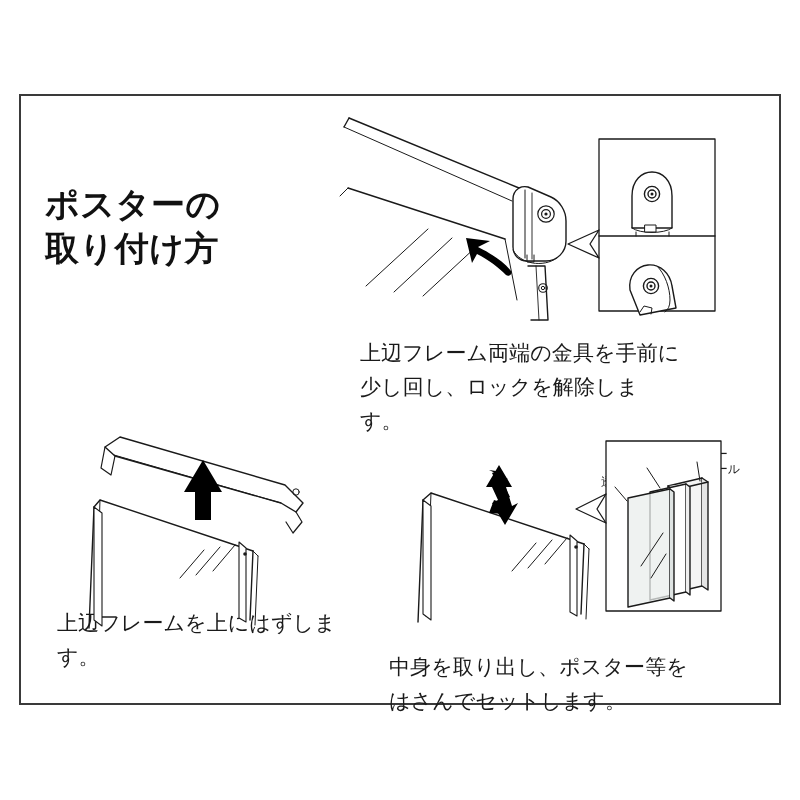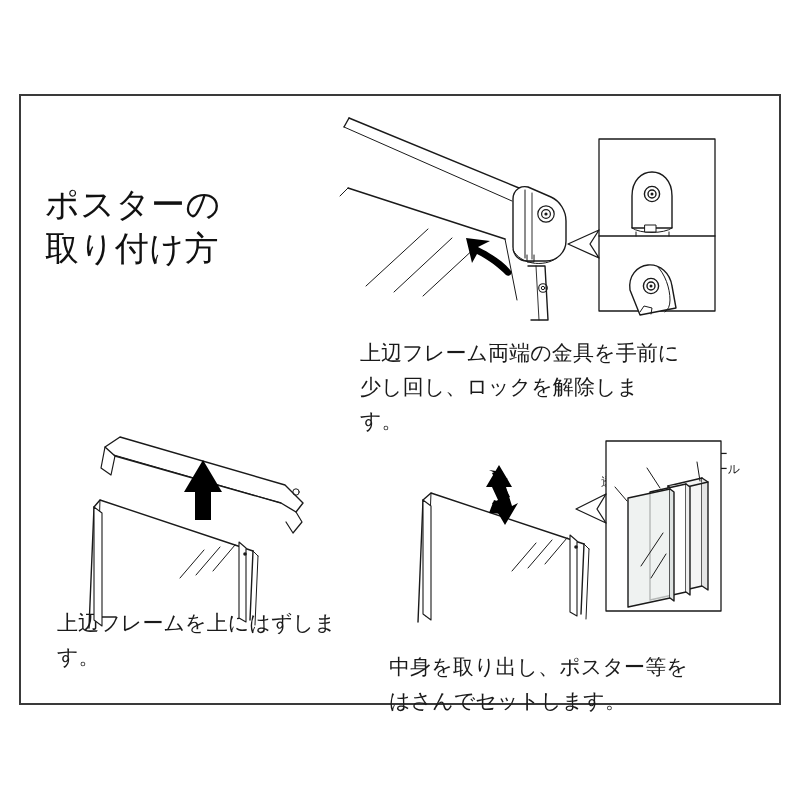--- a/index.html
+++ b/index.html
@@ -21,21 +21,21 @@
     background:#fff;
   }
   svg{display:block;}
 
   
   #title{
     position:absolute;
     left:45px; top:182px;
     width:290px;
     font-size:34px;
-    font-weight:normal;
+    font-weight:bold;
     line-height:1.30;
     letter-spacing:0.5px;
     color:#111;
     white-space:pre-line;
   }
 
   
   .caption{
     position:absolute;
     font-size:21px;

